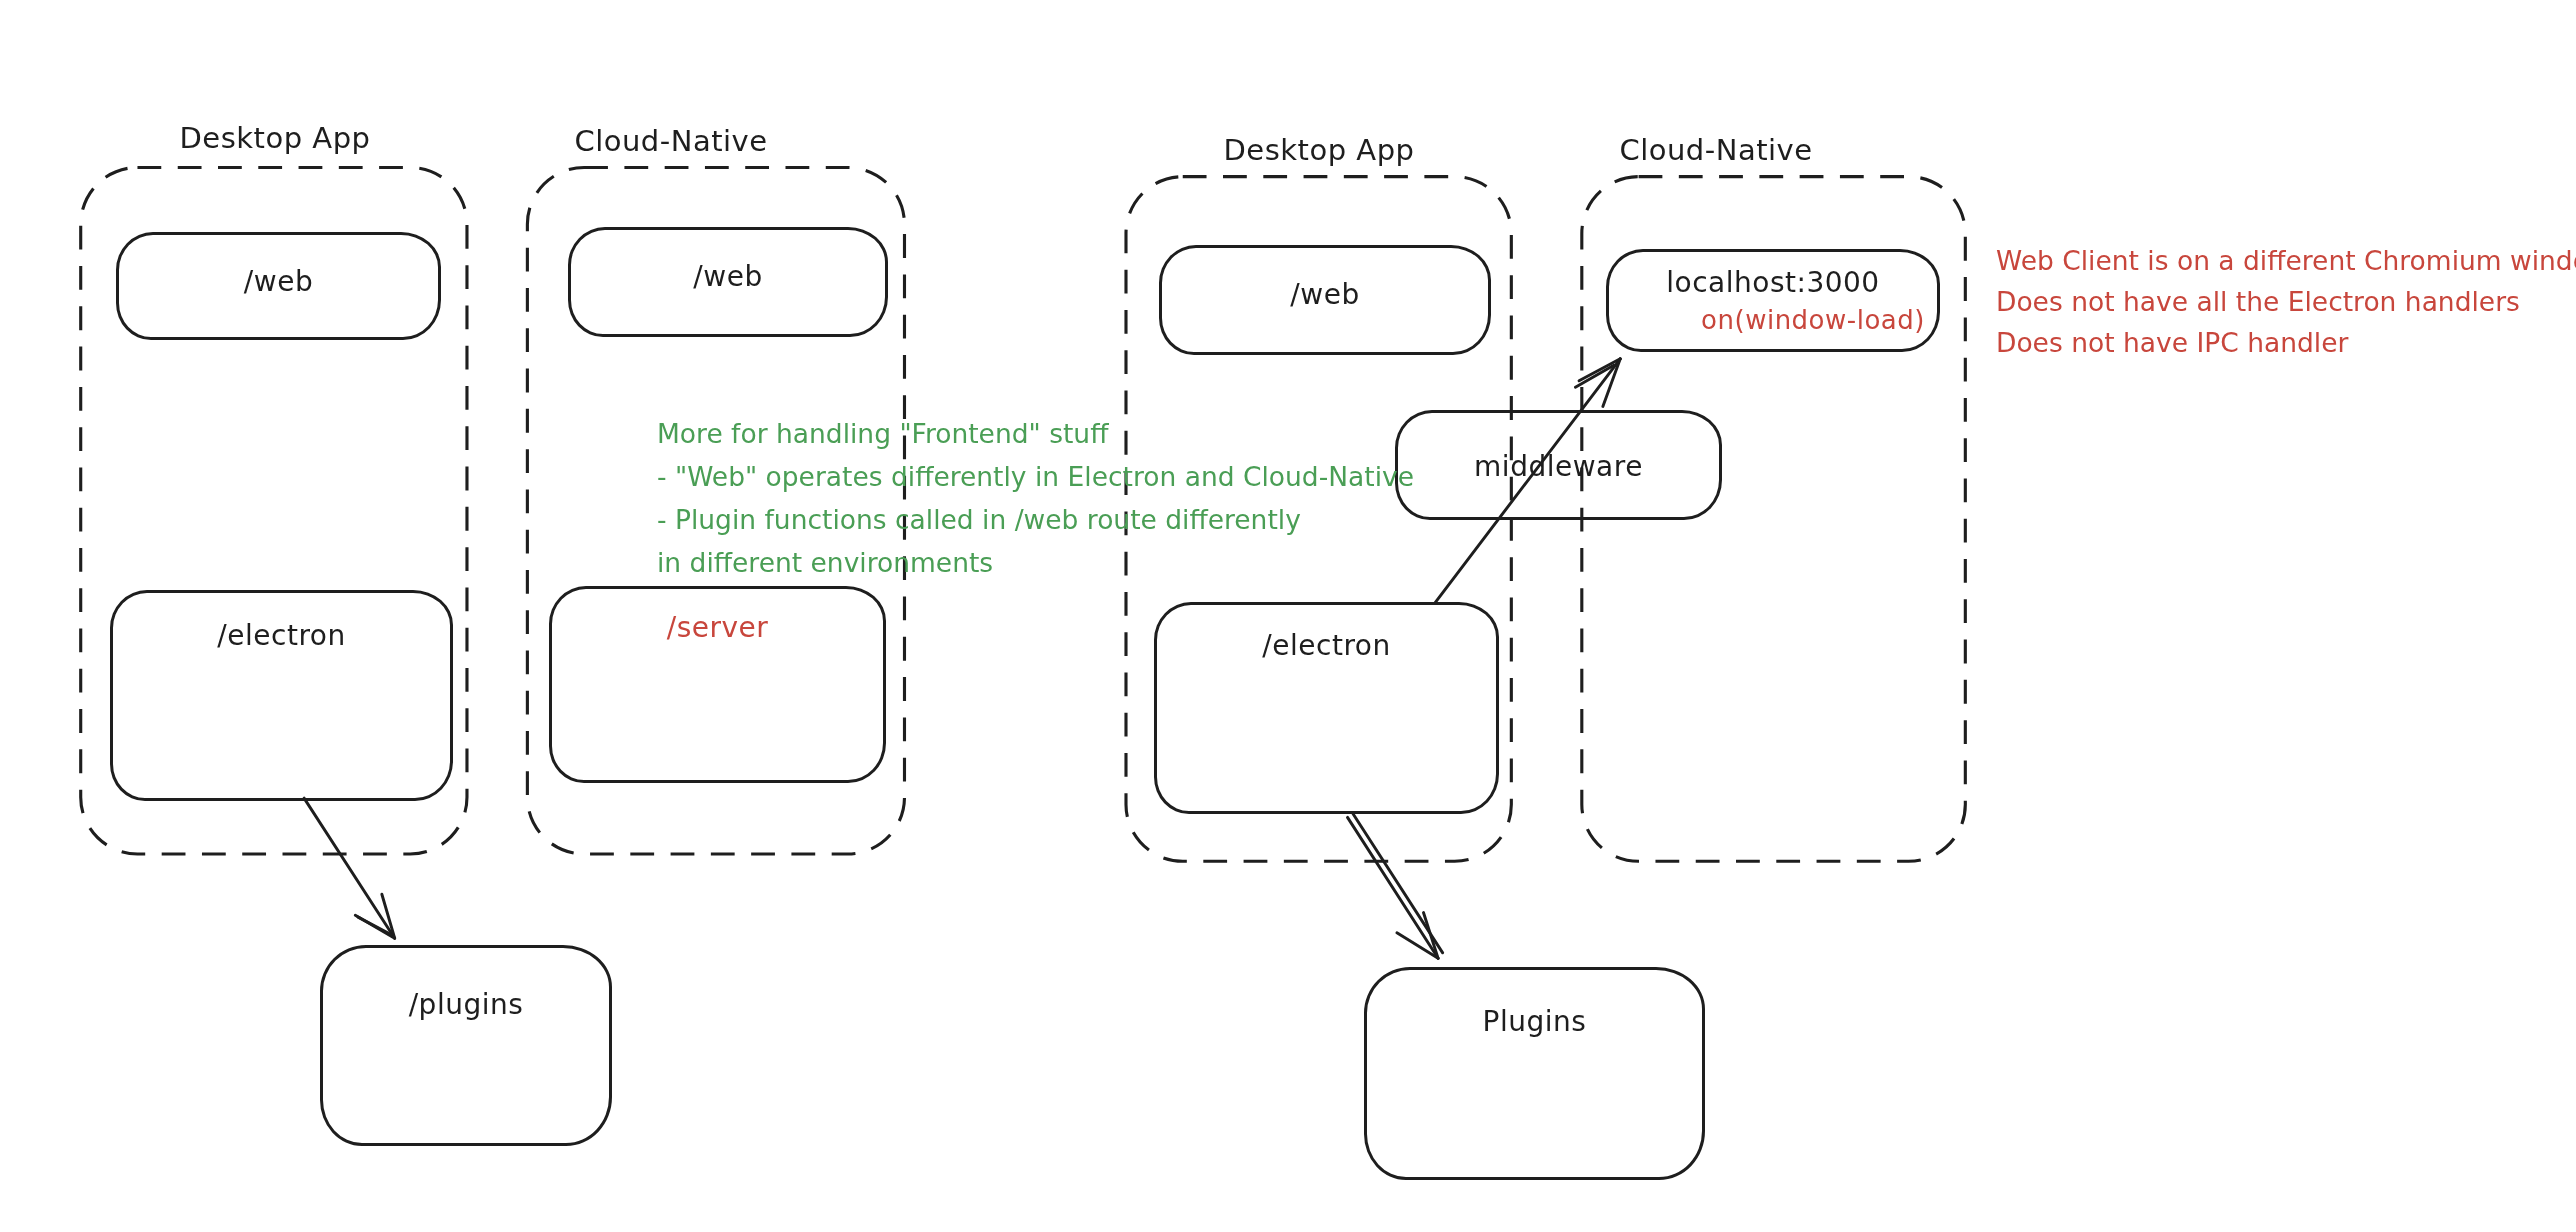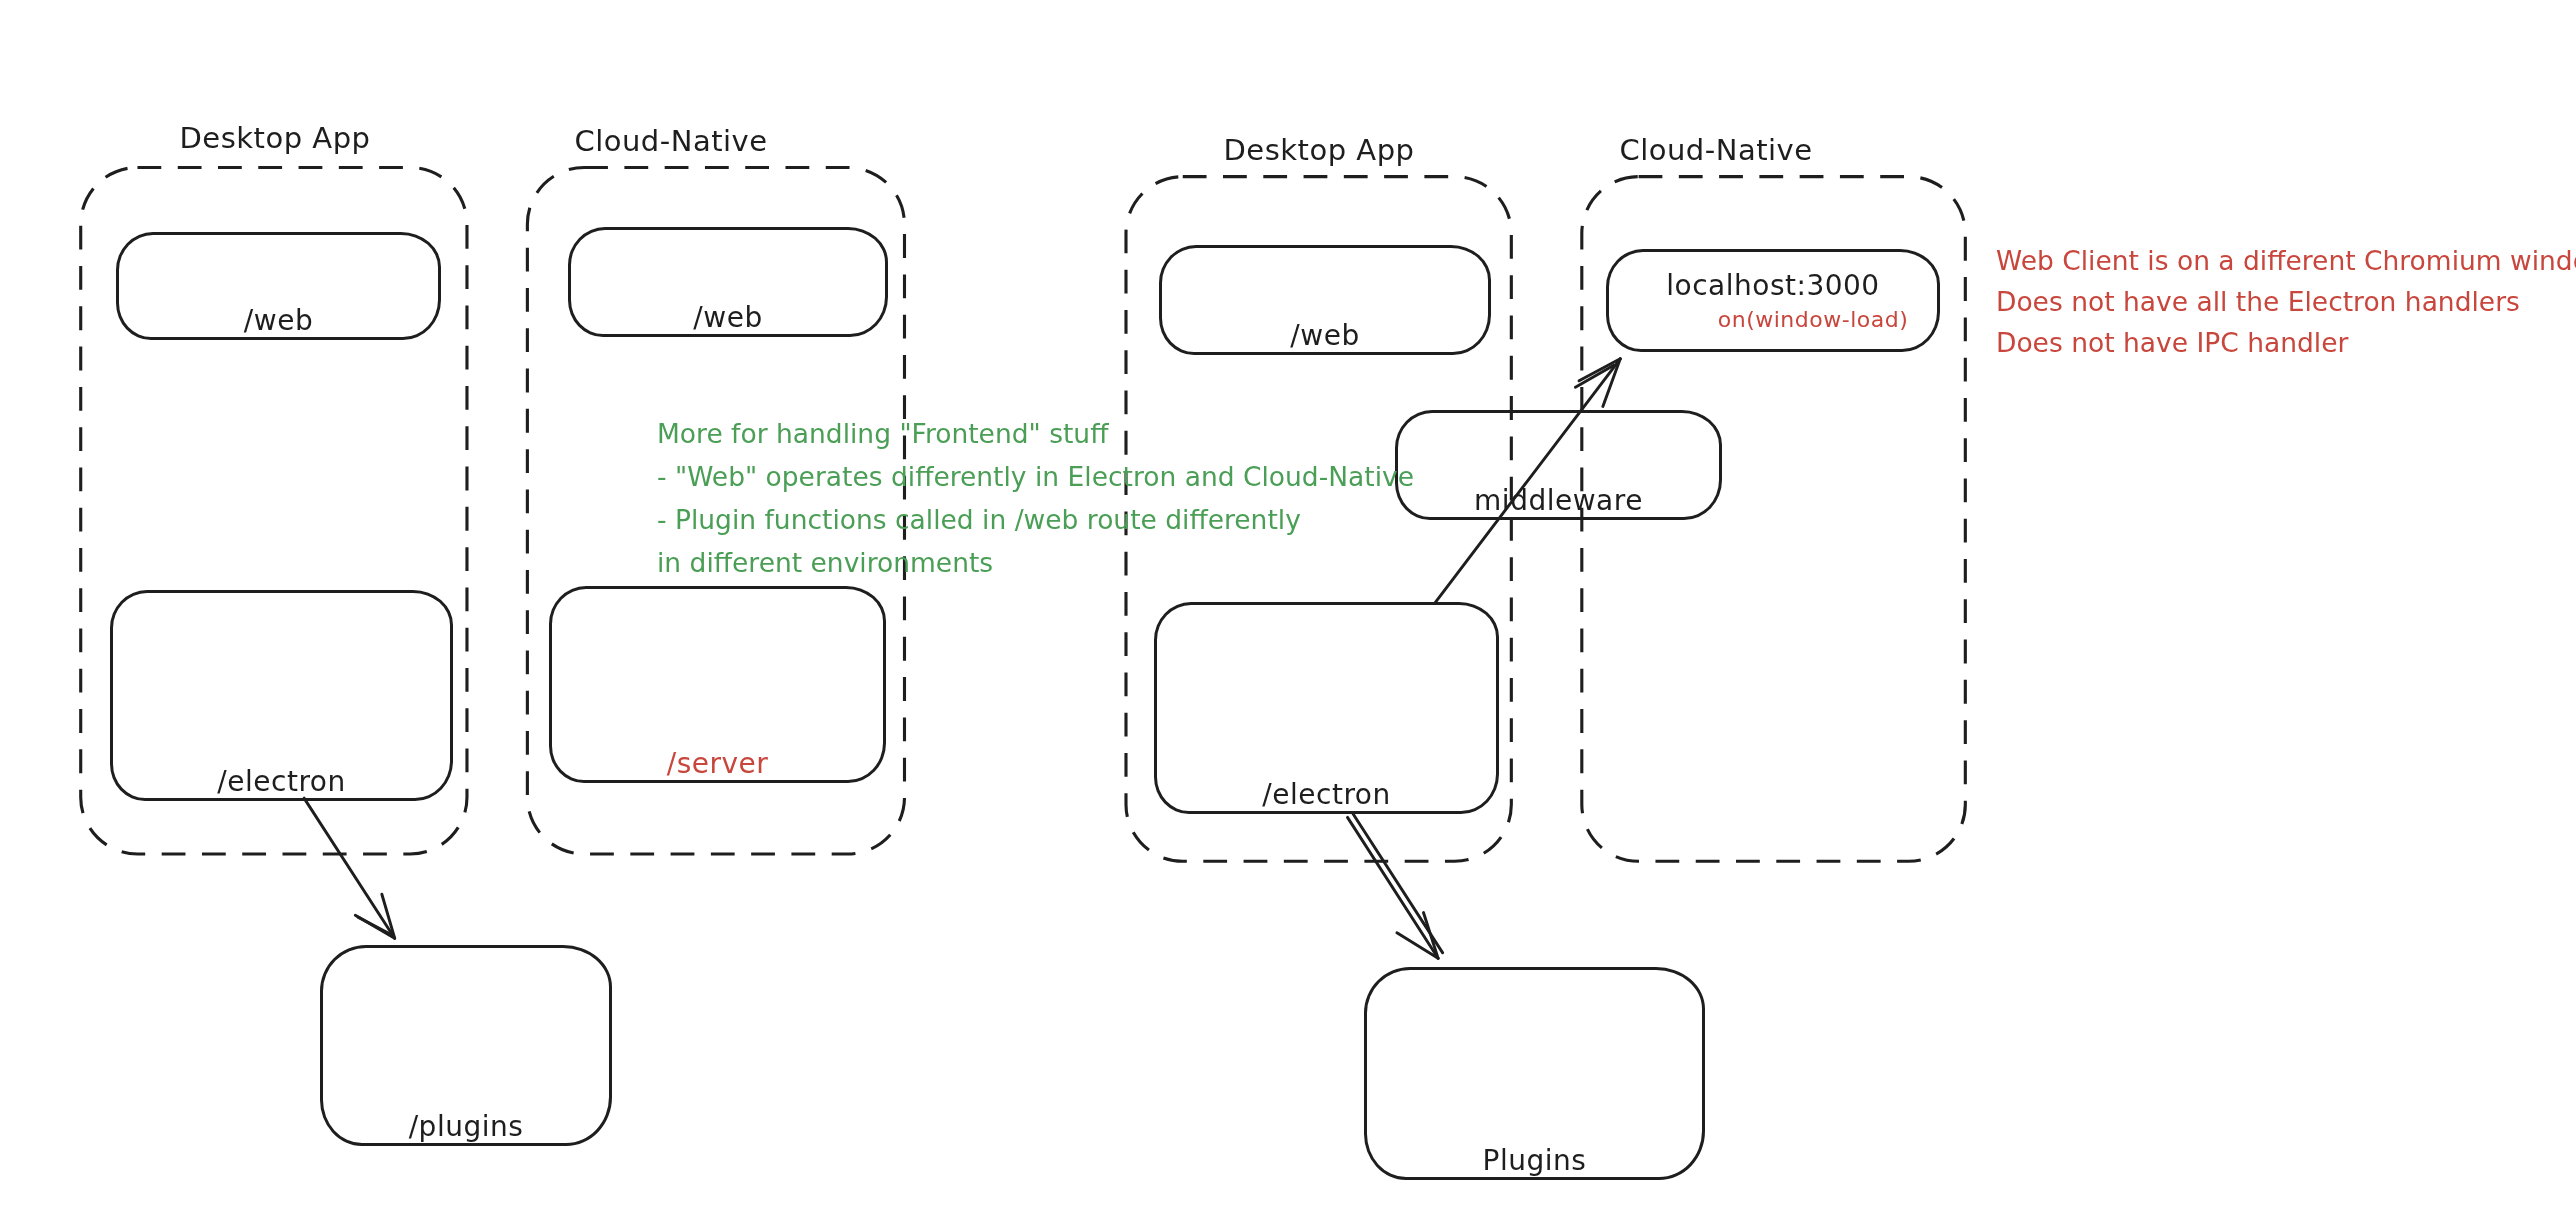--- a/index.html
+++ b/index.html
@@ -31,30 +31,30 @@
     stroke-linecap:round;
   }
   .shape-box{
     position:absolute;
     box-sizing:border-box;
     border:3.2px solid var(--stroke);
     border-radius:37px 40px 38px 35px / 38px 35px 40px 37px;
     background:transparent;
     display:flex;
     justify-content:center;
-    align-items:flex-end;
+    align-items:flex-start;
   }
   .big-radius{border-radius:46px 49px 46px 42px / 46px 42px 49px 46px;}
   .box-label{
     font-size:28px;
     letter-spacing:0.5px;
     white-space:nowrap;
   }
   .red-label{color:var(--red);}
-  .onload{font-size:22px;transform:translateX(40px);margin-top:5.5px;}
+  .onload{font-size:26px;transform:translateX(40px);margin-top:5.5px;}
   .canvas-title{
     position:absolute;
     transform:translateX(-50%);
     font-size:29px;
     letter-spacing:0.5px;
     white-space:nowrap;
   }
   .note{position:absolute;white-space:nowrap;}
   .green-note{color:var(--green);font-size:26.5px;line-height:43px;}
   .red-note{color:var(--red);font-size:26.5px;line-height:41px;}

